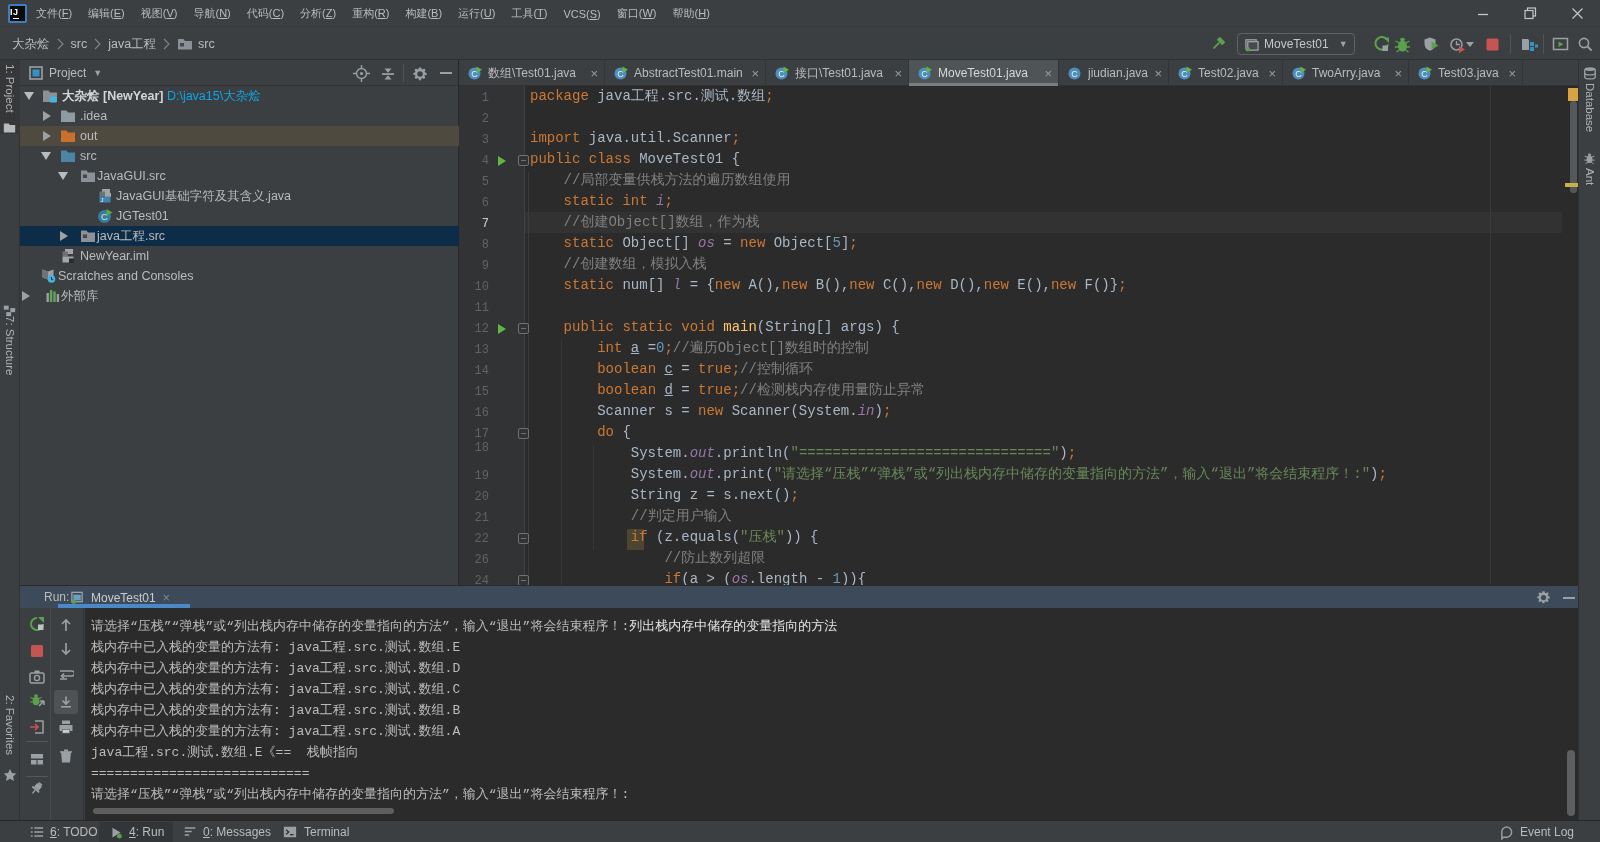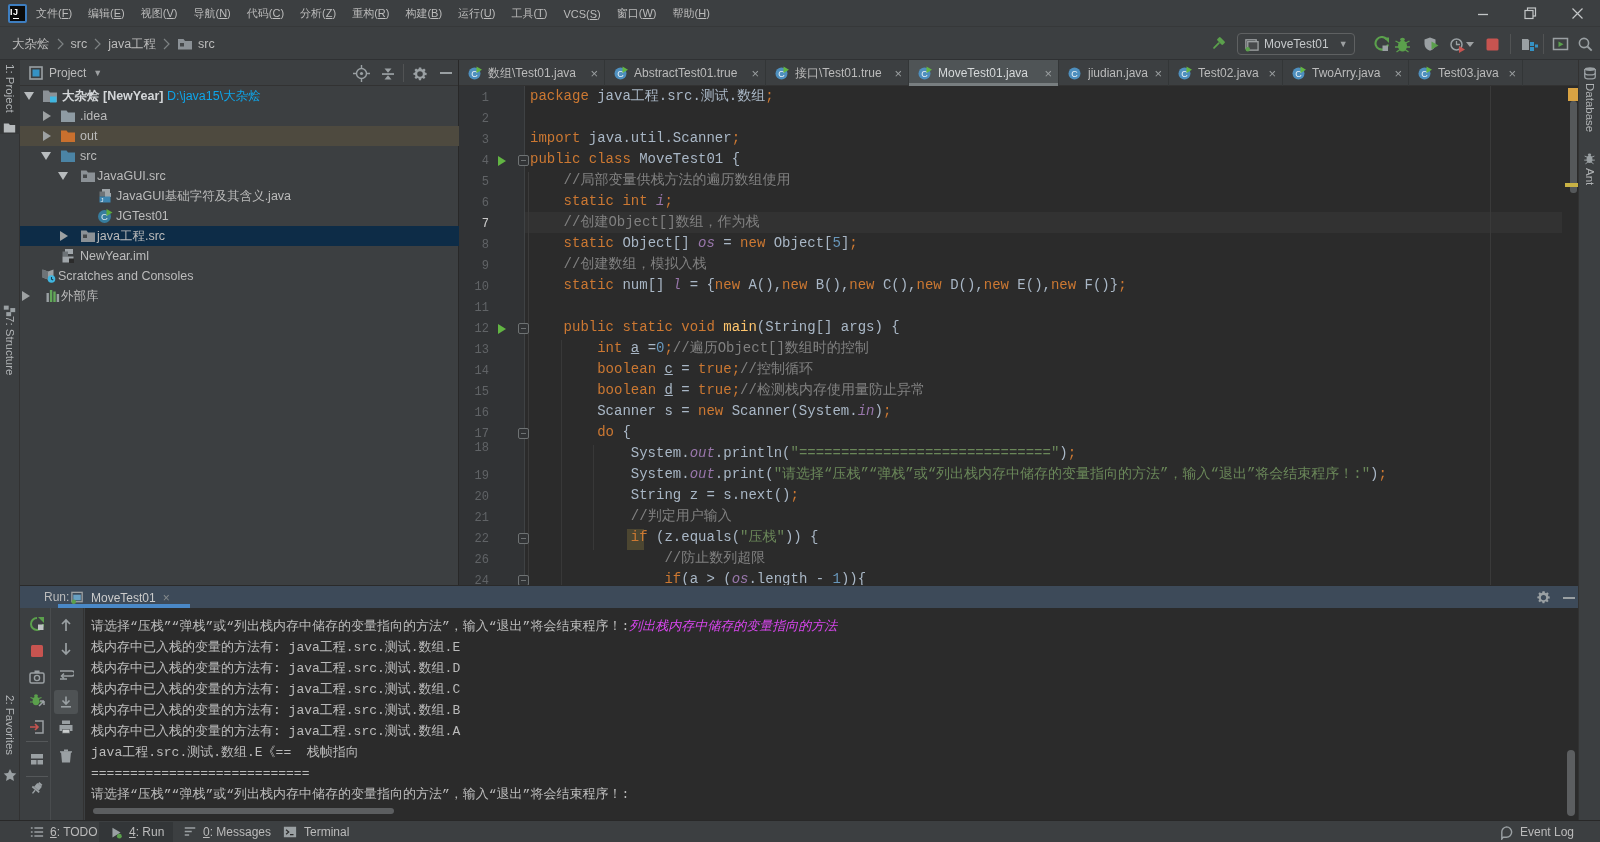--- a/index.html
+++ b/index.html
@@ -55,21 +55,21 @@
 #wrapguide{position:absolute;left:1031px;top:0;width:1px;height:499px;background:#3a3a3a}
 
 #runpanel{position:absolute;left:20px;top:585px;width:1558px;height:235px;background:#3c3f41}
 #runhead{position:absolute;left:0;top:0;width:100%;height:23px;display:flex;align-items:center;font-size:12px;background:#3d4a59;border-top:1px solid #2a2a2a}
 #runtab{position:absolute;left:44px;top:0;height:23px;display:flex;align-items:center;padding:0 6px}
 #runtabline{position:absolute;left:38px;top:18px;height:4px;width:132px;background:#4a88c7}
 #runtools{position:absolute;left:0;top:23px;width:64px;height:212px;background:#3c3f41;border-right:1px solid #323232}
 .rticon{position:absolute;width:16px;height:16px}
 #console{position:absolute;left:65px;top:23px;width:1493px;height:212px;background:#2b2b2b;font-family:"Liberation Mono",monospace;font-size:13px;line-height:21px;color:#bbbbbb;white-space:pre}
 .conl{position:absolute;left:6px;height:21px}
-.green{color:#d946ef;font-style:italic}
+.green{color:#e5e5e5;}
 
 #status{position:absolute;left:0;top:820px;width:1600px;height:22px;background:#3c3f41;border-top:1px solid #282828;font-size:12px;color:#bbbbbb}
 .sitem{position:absolute;top:0;height:22px;display:flex;align-items:center}
 </style></head>
 <body>
 <div id="app">
 
 <div id="titlebar">
   <div id="logo">
         <div class="in">IJ</div>
@@ -328,30 +328,30 @@
         </svg>
         <span style="flex:1;overflow:hidden">数组\Test01.java</span>
         <span class="x">×</span>
       </div>
       <div class="etab" style="width:161px">
         <svg class="eticon" viewBox="0 0 16 16">
           <circle cx="7.5" cy="8.5" r="6" fill="#4e8fbe"></circle>
           <text x="4.3" y="11.6" font-size="9" fill="#eaf2f7" font-family="Liberation Sans">C</text>
           <path d="M9.5 1.5l5.5 3.2L9.5 7.9z" fill="#62b543"></path>
         </svg>
-        <span style="flex:1;overflow:hidden">AbstractTest01.true</span>
+        <span style="flex:1;overflow:hidden">AbstractTest01.main</span>
         <span class="x">×</span>
       </div>
       <div class="etab" style="width:143px">
         <svg class="eticon" viewBox="0 0 16 16">
           <circle cx="7.5" cy="8.5" r="6" fill="#4e8fbe"></circle>
           <text x="4.3" y="11.6" font-size="9" fill="#eaf2f7" font-family="Liberation Sans">C</text>
           <path d="M9.5 1.5l5.5 3.2L9.5 7.9z" fill="#62b543"></path>
         </svg>
-        <span style="flex:1;overflow:hidden">接口\Test01.true</span>
+        <span style="flex:1;overflow:hidden">接口\Test01.java</span>
         <span class="x">×</span>
       </div>
       <div class="etab act" style="width:150px">
         <svg class="eticon" viewBox="0 0 16 16">
           <circle cx="7.5" cy="8.5" r="6" fill="#4e8fbe"></circle>
           <text x="4.3" y="11.6" font-size="9" fill="#eaf2f7" font-family="Liberation Sans">C</text>
           <path d="M9.5 1.5l5.5 3.2L9.5 7.9z" fill="#62b543"></path>
         </svg>
         <span style="flex:1;overflow:hidden">MoveTest01.java</span>
         <span class="x">×</span>

